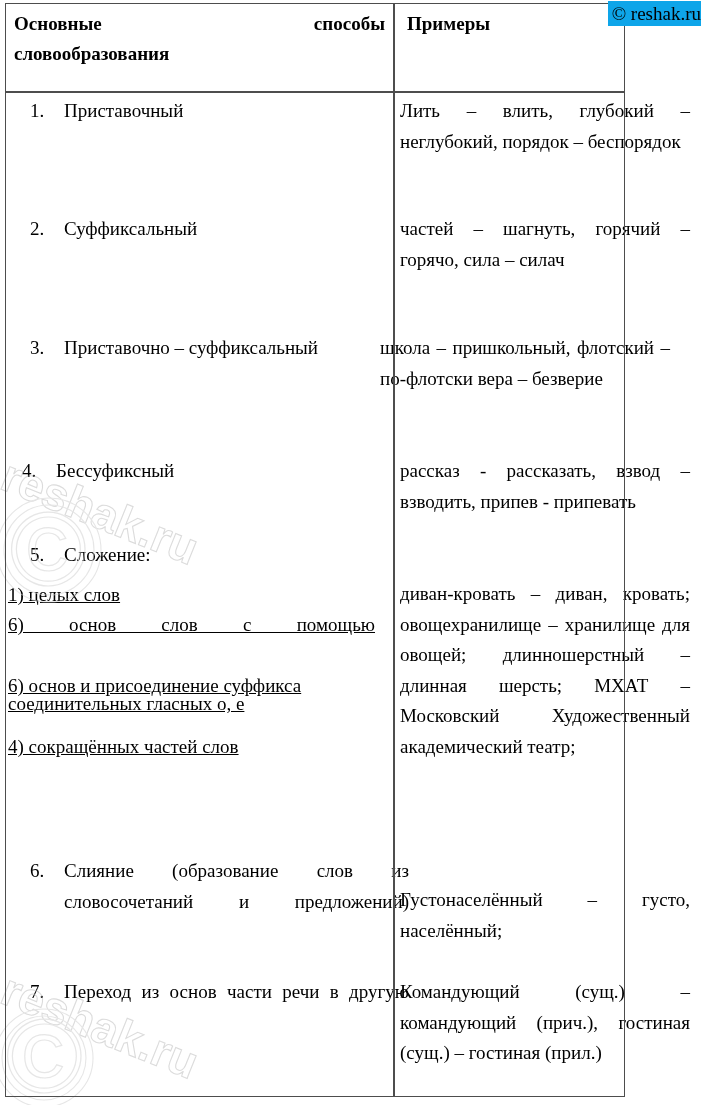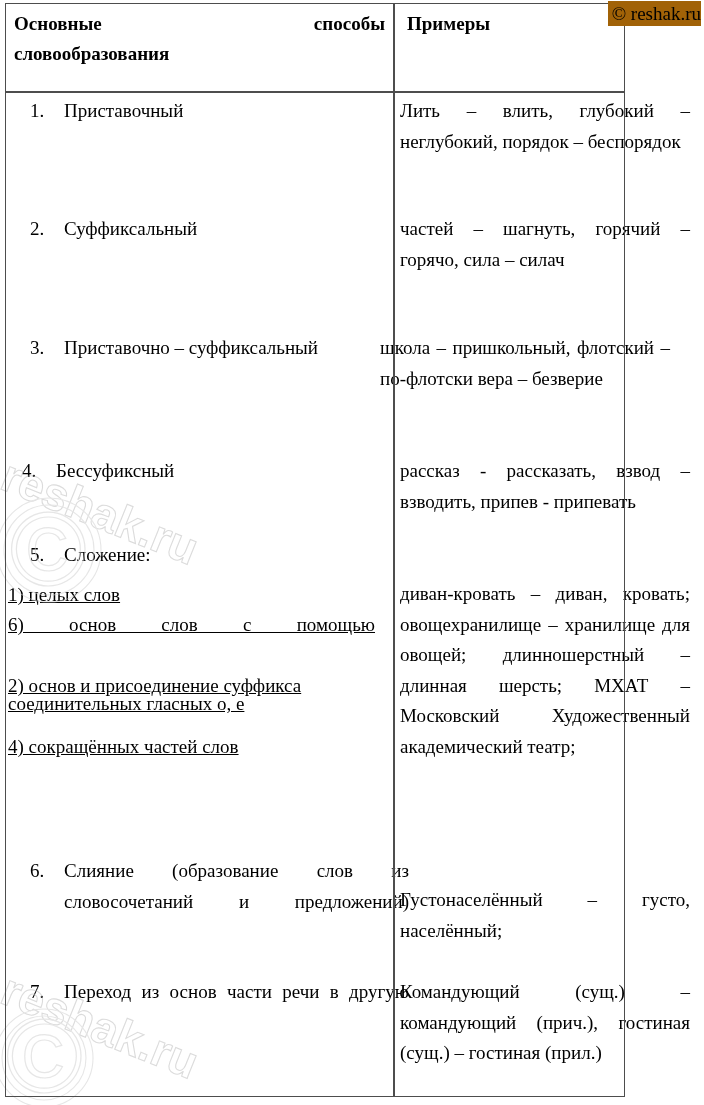--- a/index.html
+++ b/index.html
@@ -137,21 +137,21 @@
   .j { text-align: justify; text-align-last: justify; }
 
   
   .copyright {
     position: absolute;
     right: 3px;
     top: 1px;
     font-size: 19px;
     line-height: 25px;
     z-index: 6;
-    background: #a16207;
+    background: #0ea5e9;
     padding-left: 4px;
     white-space: nowrap;
   }
 
   
   .watermark {
     position: absolute;
     z-index: 1;
     pointer-events: none;
     opacity: 0.55;
@@ -222,21 +222,21 @@
 
   <p class="blk numbered L3"><span class="num">3.</span><span>Приставочно – суффиксальный</span></p>
 
   <p class="blk numbered L4"><span class="num">4.</span><span>Бессуфиксный</span></p>
 
   <p class="blk numbered L5"><span class="num">5.</span><span>Сложение:</span></p>
 
   <p class="blk flat L5a">1) целых слов</p>
   <p class="blk flat L5b">6) основ слов с помощью</p>
   <p class="blk flat L5b2">соединительных гласных о, е</p>
-  <p class="blk flat L5c">2) основ и присоединение суффикса</p>
+  <p class="blk flat L5c">6) основ и присоединение суффикса</p>
   <p class="blk flat L5d">4) сокращённых частей слов</p>
 
   <p class="blk numbered L6 just-last"><span class="num">6.</span><span>Слияние (образование слов из словосочетаний и предложений)</span></p>
 
   <p class="blk numbered L7 just-last"><span class="num">7.</span><span>Переход из основ части речи в другую</span></p>
 
   <p class="blk R1">Лить – влить, глубокий – неглубокий, порядок – беспорядок</p>
   <p class="blk R2">частей – шагнуть, горячий – горячо, сила – силач</p>
   <p class="blk R3">школа – пришкольный, флотский – по-флотски вера – безверие</p>
   <p class="blk R4">рассказ - рассказать, взвод – взводить, припев - припевать</p>

